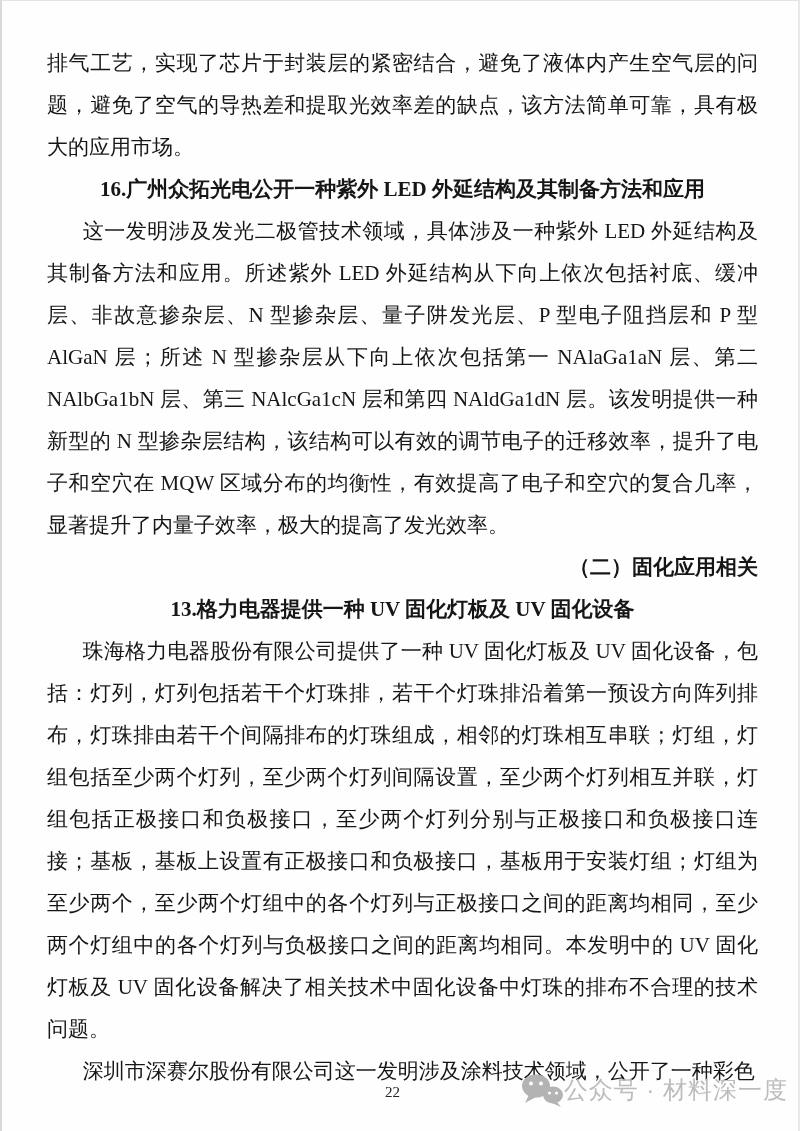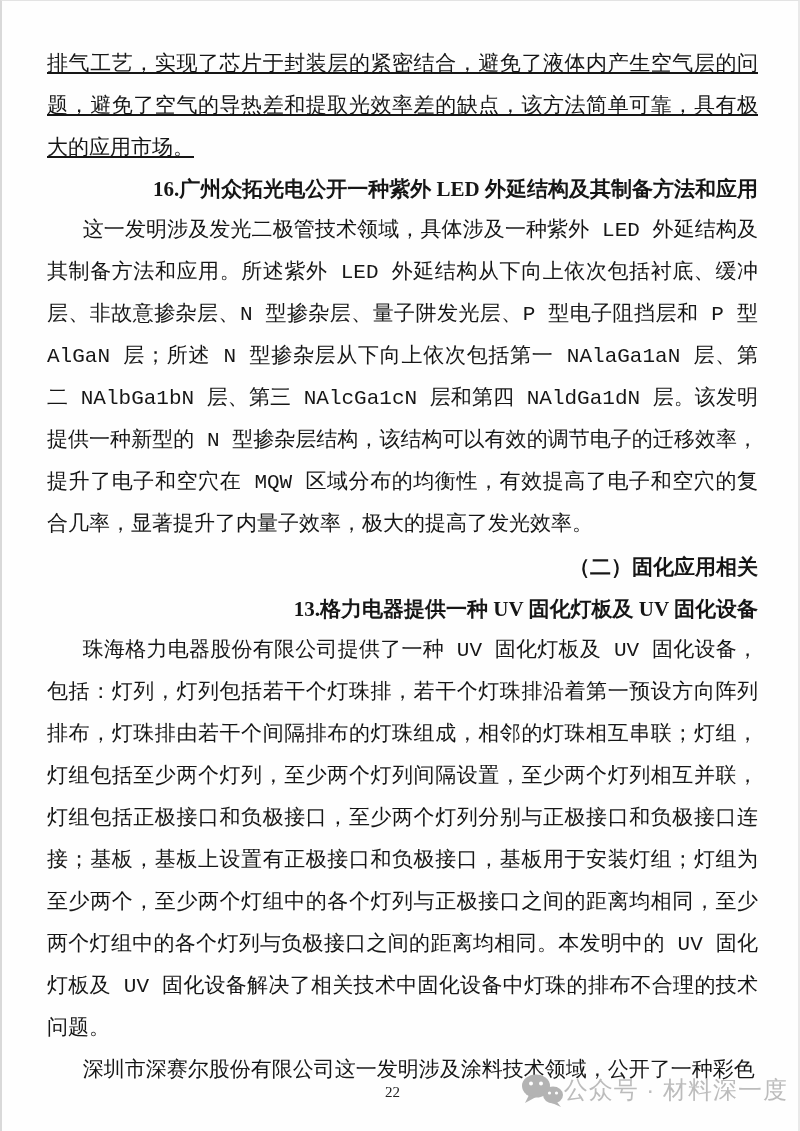--- a/index.html
+++ b/index.html
@@ -15,23 +15,23 @@
     color:#161616;
     overflow:hidden;
   }
   .content {
     position:absolute;
     left:45px; top:41px; width:711px;
     font-size:21px; line-height:42px;
     text-align:justify;
     text-justify:inter-ideograph;
   }
-  .para       { margin:0; text-indent:1.7em;font-family:Liberation Mono, monospace; }
-  .para-cont  { margin:0; text-indent:0;text-decoration:underline; }
-  .heading    { margin:0; font-size:21px; line-height:42px; font-weight:bold; text-align:right; text-indent:0; }
+  .para       { margin:0; text-indent:1.7em; }
+  .para-cont  { margin:0; text-indent:0; }
+  .heading    { margin:0; font-size:21px; line-height:42px; font-weight:bold; text-align:center; text-indent:0; }
   .subheading { margin:0; font-size:21px; line-height:42px; font-weight:bold; text-align:right; text-indent:1.45em; }
   .page-number {
     position:absolute; left:0; right:15px; top:1080px;
     text-align:center; font-size:15px; color:#222222;
     line-height:22px;
   }
   .watermark {
     position:absolute; right:10px; top:1072px;
     display:flex; align-items:center; gap:0;
     color:#bcbcbc;

